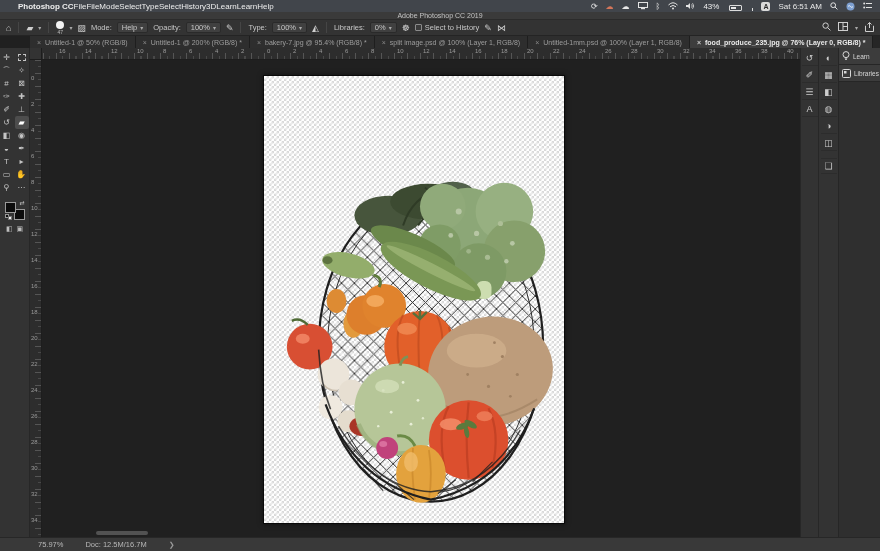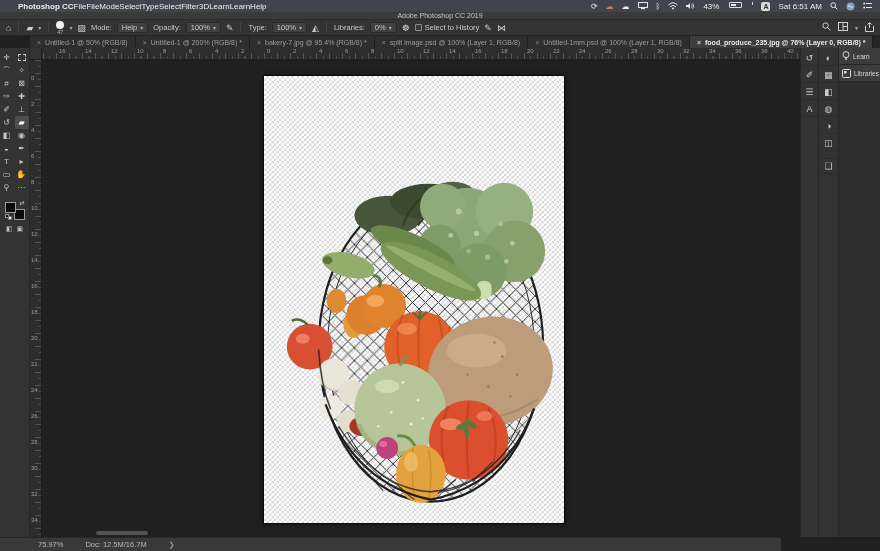--- a/index.html
+++ b/index.html
@@ -9,21 +9,21 @@
   
   #menubar { position:absolute; left:0; top:0; width:880px; height:12px;
     background:#41454b; color:#ededed; display:flex; align-items:center;
     font-size:8px; z-index:50; }
   #menubar .apple { margin:0 8px 0 10px; font-size:9px; line-height:10px; }
   #menu-items { display:flex; align-items:flex-end; }
   .menu-item { cursor:default; }
   .menu-item.bold { font-weight:bold; }
   #menu-status { margin-left:auto; display:flex; align-items:center; gap:8px; padding-right:8px; }
   #menu-status .sicon { display:inline-flex; align-items:center; color:#e8e8e8; font-size:8px; }
-  .batt { display:inline-flex; align-items:flex-start; gap:10px; }
+  .batt { display:inline-flex; align-items:flex-end; gap:10px; }
   .batt-body { width:13px; height:6px; border:1px solid #dcdcdc; border-radius:1px; position:relative; }
   .batt-fill { position:absolute; left:1px; top:1px; bottom:1px; width:45%; background:#e6e6e6; }
   .batt-tip { width:1px; height:3px; background:#dcdcdc; }
   .inputsrc { width:9px; height:9px; border-radius:2px; background:#d9d9d9; color:#2b2b2b;
     font-size:7px; font-weight:bold; display:flex; align-items:center; justify-content:center; }
 
   
   #titlebar { position:absolute; left:0; top:12px; width:880px; height:8px; background:#3a3a3a;
     border-bottom:1px solid #2b2b2b; color:#c3c3c3; font-size:7px; display:flex;
     align-items:center; justify-content:center; z-index:49; }
@@ -114,41 +114,41 @@
   .dock-icon { width:16px; height:16px; display:flex; align-items:center; justify-content:center;
     color:#cccccc; font-size:9px; border-bottom:1px solid #2c2c2c; }
   .dock-icon.gap { margin-top:6px; border-top:1px solid #2c2c2c; }
   #panel-col { width:42px; background:#2f2f2f; border-left:1px solid #262626;
     display:flex; flex-direction:column; }
   .panel-tab { height:17px; display:flex; align-items:center; gap:3px; padding:0 3px;
     background:#3c3c3c; border-bottom:1px solid #262626; color:#d8d8d8; font-size:6.5px; }
   .panel-tab svg { flex:0 0 auto; }
 
   
-  #statusbar { position:absolute; left:0; bottom:0; width:781px; height:14px; background:#393939;
+  #statusbar { position:absolute; left:0; bottom:0; width:880px; height:14px; background:#393939;
     border-top:1px solid #272727; color:#b8b8b8; font-size:7.5px; display:flex;
     align-items:center; z-index:45; }
   #statusbar .zoom { margin-left:38px; }
   #statusbar .doc { margin-left:22px; }
   #statusbar .chev2 { margin-left:22px; color:#9a9a9a; font-size:7px; }
 </style>
 </head>
 <body>
 
 <div id="menubar">
   <span class="apple"></span>
   <div id="menu-items">
       <span class="menu-item bold">Photoshop CC</span>
       <span class="menu-item">File</span>
       <span class="menu-item">File</span>
       <span class="menu-item">Mode</span>
       <span class="menu-item">Select</span>
       <span class="menu-item">Type</span>
       <span class="menu-item">Select</span>
-      <span class="menu-item">Filter</span>
+      <span class="menu-item">History</span>
       <span class="menu-item">3D</span>
       <span class="menu-item">Learn</span>
       <span class="menu-item">Learn</span>
       <span class="menu-item">Help</span>
     </div>
   <div id="menu-status">
     <span class="sicon">⟳</span>
     <span class="sicon" style="color:#d4765a">☁</span>
     <span class="sicon">☁</span>
     <span class="sicon">

